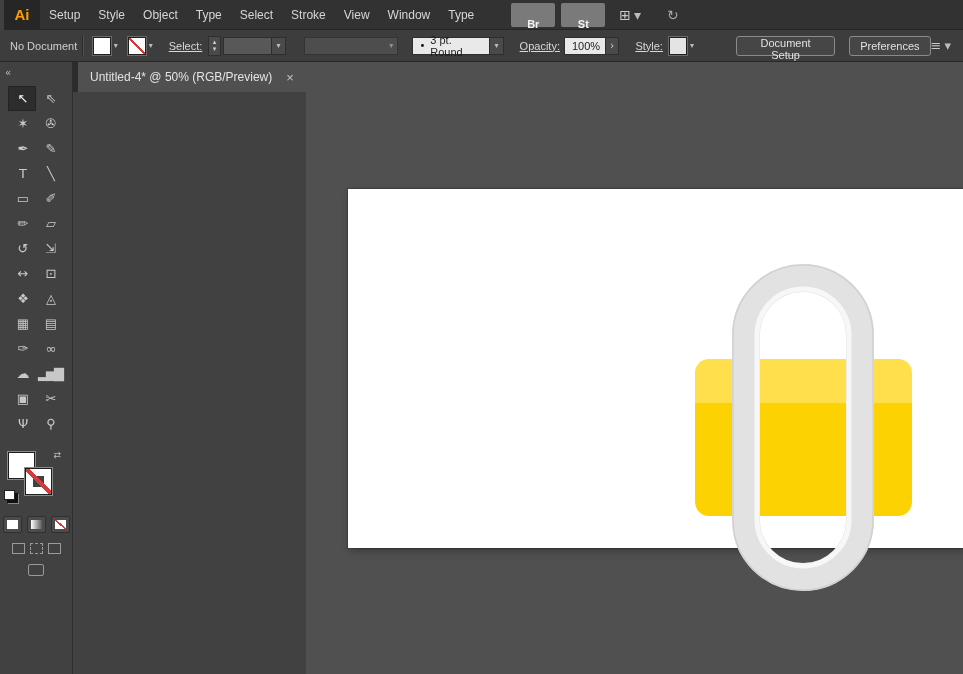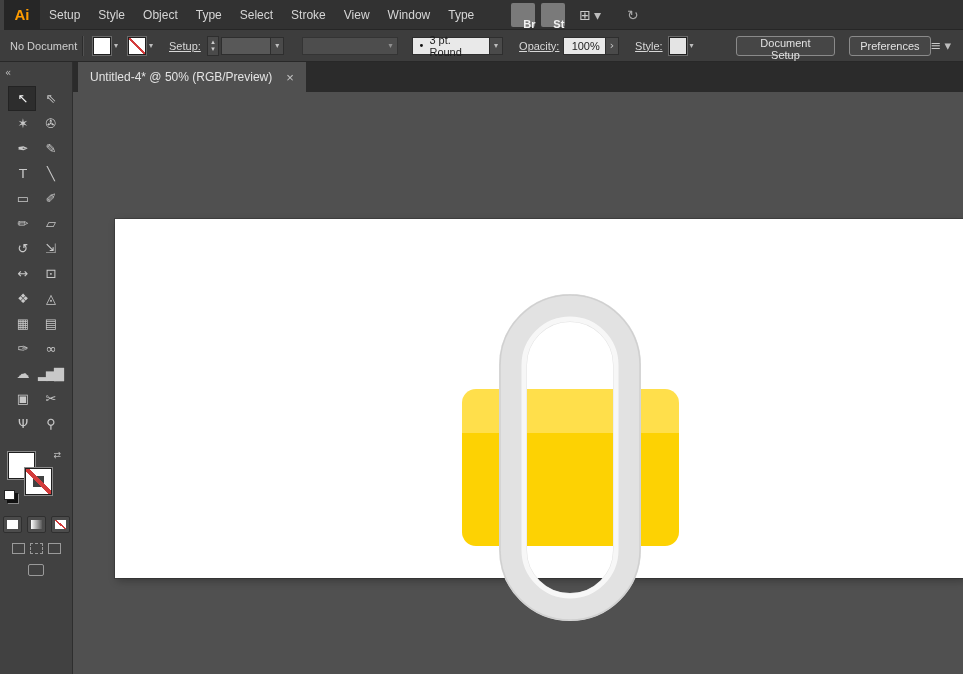--- a/index.html
+++ b/index.html
@@ -7,21 +7,21 @@
        font-family:"Liberation Sans",sans-serif;color:#d6d6d6;font-size:12px;
        background:#414141;user-select:none;}
   .icon{font-family:"DejaVu Sans",sans-serif;}
 
   
   .menubar{position:absolute;left:4px;top:0;right:0;height:30px;background:#323232;
            display:flex;align-items:center;border-bottom:1px solid #262626;box-sizing:border-box;}
   .logo{width:36px;height:30px;display:flex;align-items:center;justify-content:center;
         font-weight:bold;font-size:15px;background:#262626;}
   .menu-item{padding:0 9px;line-height:30px;cursor:default;}
-  .mb-btn{margin-left:6px;width:24px;height:19px;border:0;border-radius:2px;background:#7a7a7a;
+  .mb-btn{margin-left:6px;width:44px;height:19px;border:0;border-radius:2px;background:#7a7a7a;
           color:#f2f2f2;font-size:11px;font-weight:bold;line-height:19px;text-align:center;padding:12px;}
   .mb-btn.first{margin-left:28px;}
   .ws{margin-left:14px;display:flex;align-items:center;gap:3px;color:#c9c9c9;}
   .ws .icon{font-size:14px;}
   .chev{font-size:8px;color:#bdbdbd;}
   .touch{margin-left:26px;color:#a8a8a8;font-size:14px;}
 
   
   .controlbar{position:absolute;left:0;top:30px;right:0;height:32px;background:#3d3d3d;
               display:flex;align-items:center;border-bottom:1px solid #282828;box-sizing:border-box;font-size:11px;}
@@ -77,21 +77,21 @@
   .mode-row{display:flex;justify-content:center;gap:5px;margin-top:10px;}
   .mbtn{width:17px;height:15px;background:#4c4c4c;border:1px solid #2f2f2f;border-radius:2px;
         display:flex;align-items:center;justify-content:center;}
   .mi{width:11px;height:9px;background:#fff;position:relative;}
   .mi.grad{background:linear-gradient(90deg,#fff,#5a5a5a);}
   .dmode{width:13px;height:11px;border:1px solid #9a9a9a;background:transparent;box-sizing:border-box;}
   .dmode.b{border-style:dashed;}
   .screenbtn{width:16px;height:12px;border:1px solid #9a9a9a;border-radius:2px;background:transparent;box-sizing:border-box;}
 
   
-  .content{flex:1;display:flex;flex-direction:column;min-width:0;justify-content:flex-end;}
+  .content{flex:1;display:flex;flex-direction:row;min-width:0;justify-content:flex-end;}
   .tabbar{height:30px;background:#2b2b2b;display:flex;align-items:flex-end;}
   .tab{height:30px;margin-left:5px;padding:0 12px;background:#505050;display:flex;align-items:center;gap:14px;}
   .tab-title{font-size:12px;color:#e3e3e3;white-space:nowrap;}
   .tab-close{color:#c4c4c4;font-size:13px;cursor:default;}
   .canvas{position:relative;flex:1;overflow:hidden;}
   .artboard{position:absolute;left:42px;top:127px;right:0;height:359px;
             box-shadow:0 0 0 1px rgba(0,0,0,.18), 2px 3px 8px rgba(0,0,0,.28);}
   .lock-body{position:absolute;left:389px;top:297px;width:217px;height:157px;border-radius:14px;overflow:hidden;}
   .lock-top{height:44px;}
   .lock-bottom{height:113px;}
@@ -131,21 +131,21 @@
 
     <span class="swcombo">
       <span class="sw" style="background: rgb(255, 255, 255);"></span>
       <span class="chev icon">▾</span>
     </span>
     <span class="swcombo">
       <span class="sw red-slash"></span>
       <span class="chev icon">▾</span>
     </span>
 
-    <a class="link">Setup:</a>
+    <a class="link">Select:</a>
     <span class="stepper icon">
       <span>▴</span>
       <span>▾</span>
     </span>
     <span class="field dark"></span>
     <span class="chevbtn">
       <span class="chev icon">▾</span>
     </span>
 
     <span class="brush-dd">

